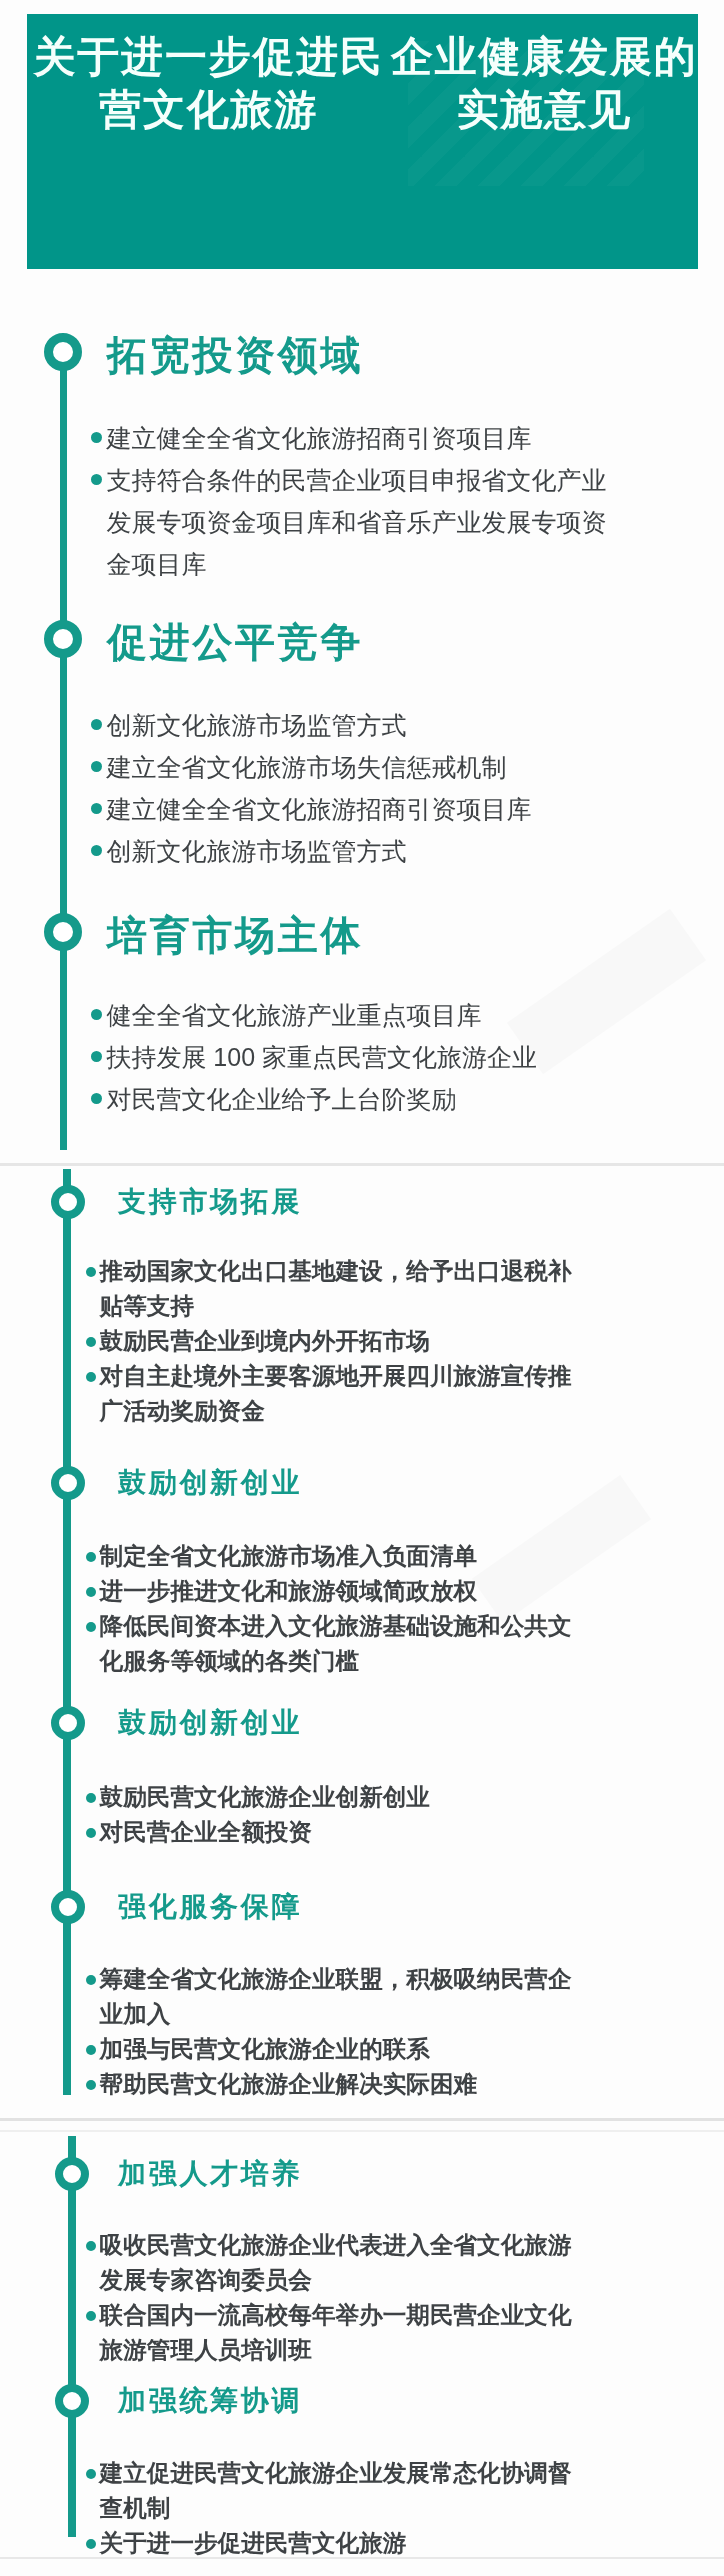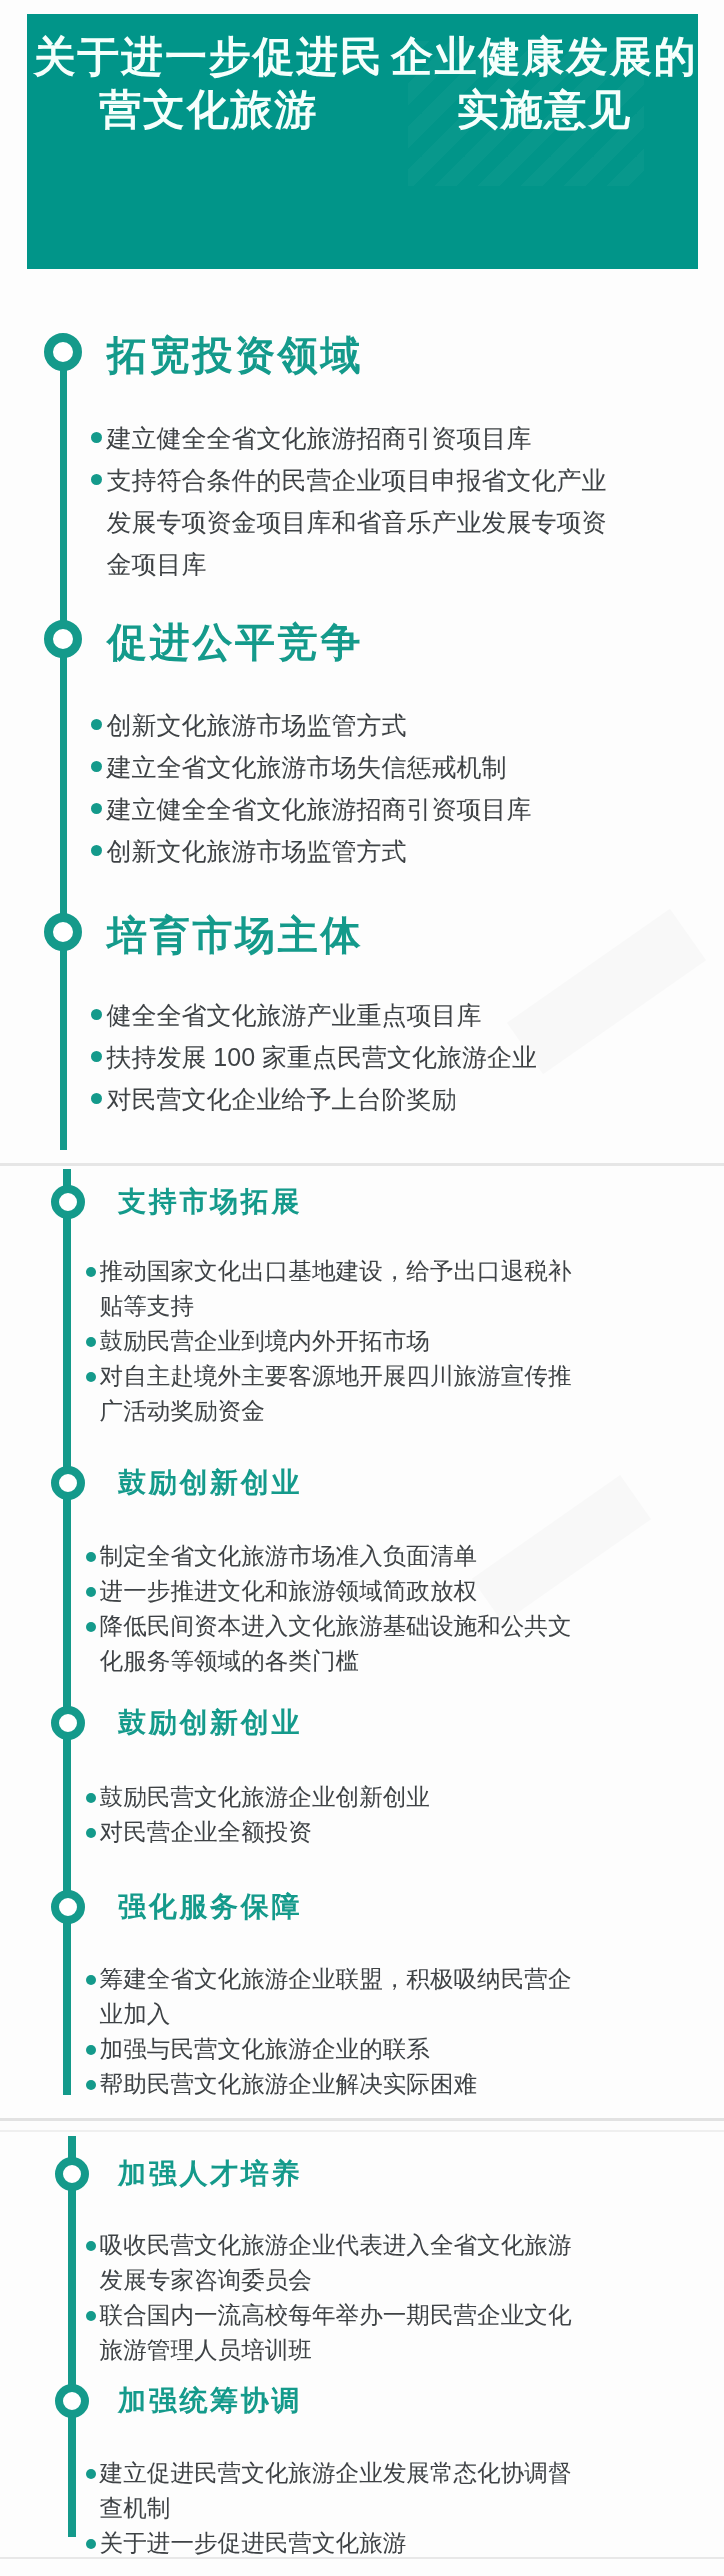--- a/index.html
+++ b/index.html
@@ -58,21 +58,21 @@
   .p1 .title{left:107px;font-size:40px;}
   .p2 .title,.p3 .title{left:118px;font-size:28px;}
 
   .list{position:absolute;margin:16px;padding:0;list-style:none;}
   .p1 .list{left:75px;}
   .p2 .list,.p3 .list{left:70px;}
   .list li{
     position:relative;color:#3e4245;word-break:break-all;
   }
   .p1 .list li{width:530px;padding-left:15.4px;font-size:25px;line-height:42px;box-sizing:border-box;}
-  .p2 .list li,.p3 .list li{width:494px;padding-left:13.6px;font-size:23.6px;line-height:35px;box-sizing:border-box;}
+  .p2 .list li,.p3 .list li{width:494px;padding-left:13.6px;font-size:23.6px;line-height:35px;box-sizing:border-box;font-weight:bold;}
   .list li::before{
     content:"";position:absolute;left:0;border-radius:50%;background:#149a8b;
   }
   .p1 .list li::before{width:11px;height:11px;top:15.4px;}
   .p2 .list li::before,.p3 .list li::before{width:10px;height:10px;top:12.7px;}
 
   
   .s1 .ring{top:333px;}  .s1 .title{top:335px;}  .s1 .list{top:401px;}
   .s2 .ring{top:620px;}  .s2 .title{top:622px;}  .s2 .list{top:688px;}
   .s3 .ring{top:913px;} .s3 .title{top:915px;} .s3 .list{top:978px;}

